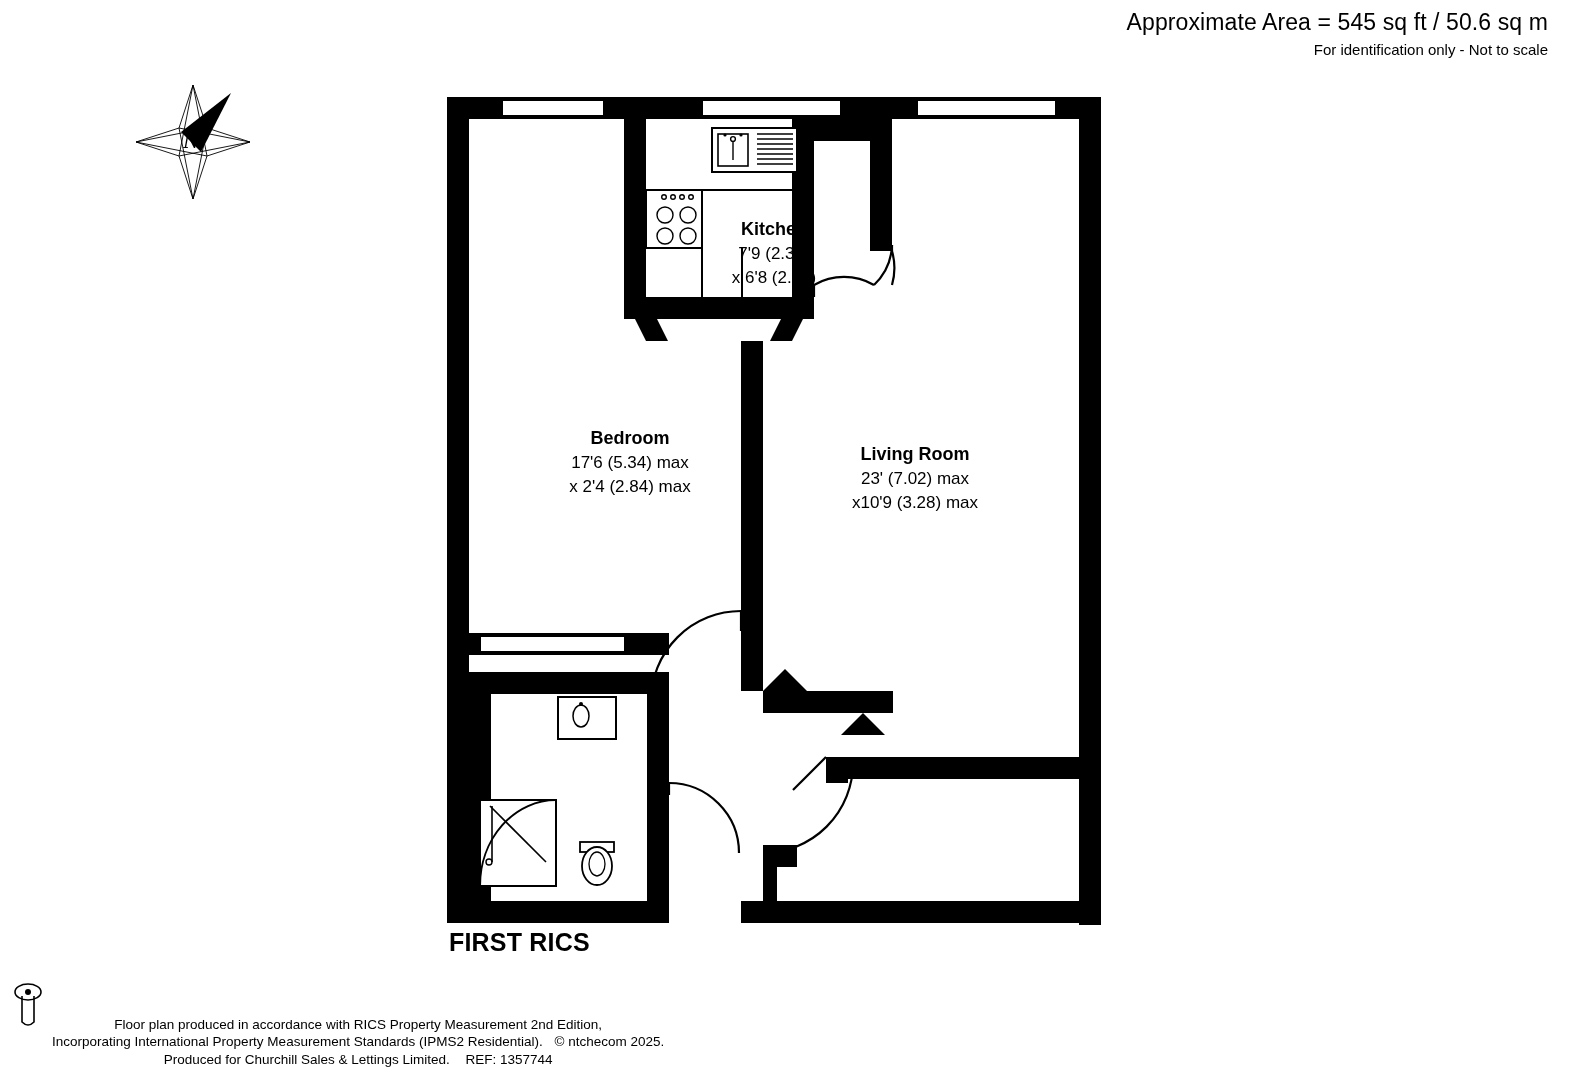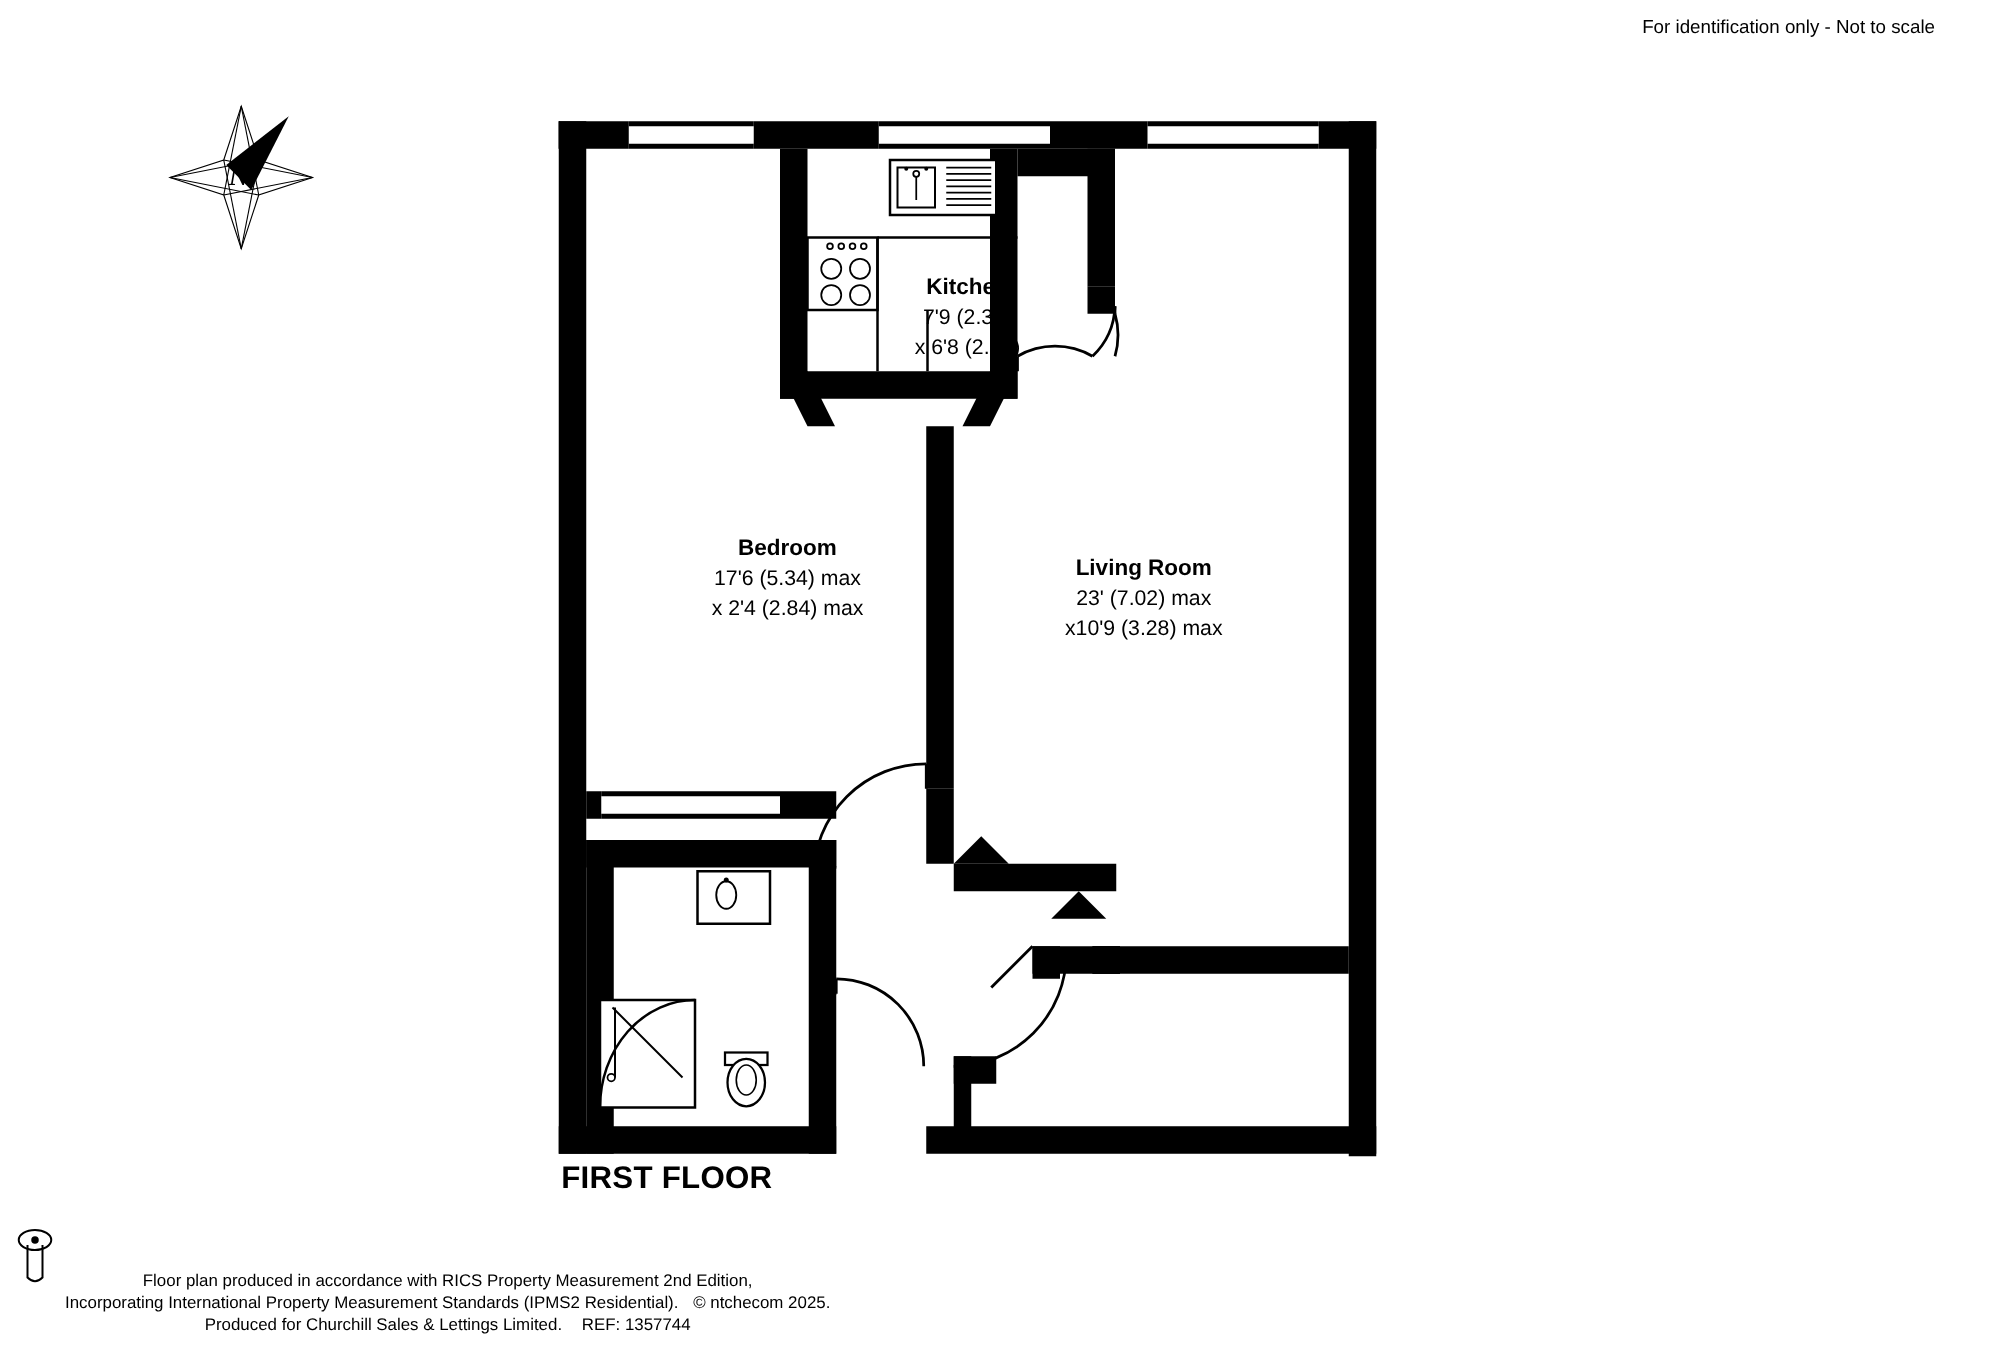--- a/index.html
+++ b/index.html
@@ -83,20 +83,21 @@
     width: 28px;
     height: 42px;
     flex: 0 0 28px;
     margin-bottom: 2px;
   }
 </style>
 </head>
 <body>
 
 <div class="header-area">
+  <div class="approx-area">Approximate Area = 545 sq ft / 50.6 sq m</div>
   <div class="ident-note">For identification only - Not to scale</div>
 </div>
 
 <svg class="plan-svg" viewBox="0 0 1592 1080">
 
   <g fill="#000000">
 
     <rect x="447" y="97" width="22" height="826"></rect>
 
     <rect x="447" y="97" width="1" height="22"></rect>
@@ -258,21 +259,21 @@
   <span class="dim">17'6 (5.34) max</span>
   <span class="dim">x 2'4 (2.84) max</span>
 </div>
 
 <div class="room-label" id="label-living">
   <span class="name">Living Room</span>
   <span class="dim">23' (7.02) max</span>
   <span class="dim">x10'9 (3.28) max</span>
 </div>
 
-<div class="floor-title">FIRST FLOOR</div>
+<div class="floor-title">FIRST RICS</div>
 
 <div class="footer">
   <div class="rics-badge"></div>
   <div class="footer-text">
     <div class="line">Floor plan produced in accordance with RICS Property Measurement 2nd Edition,</div>
     <div class="line">
       <span>Incorporating International Property Measurement Standards (IPMS2 Residential).</span>
       <span style="margin-left:8px">© ntchecom 2025.</span>
     </div>
     <div class="line">

